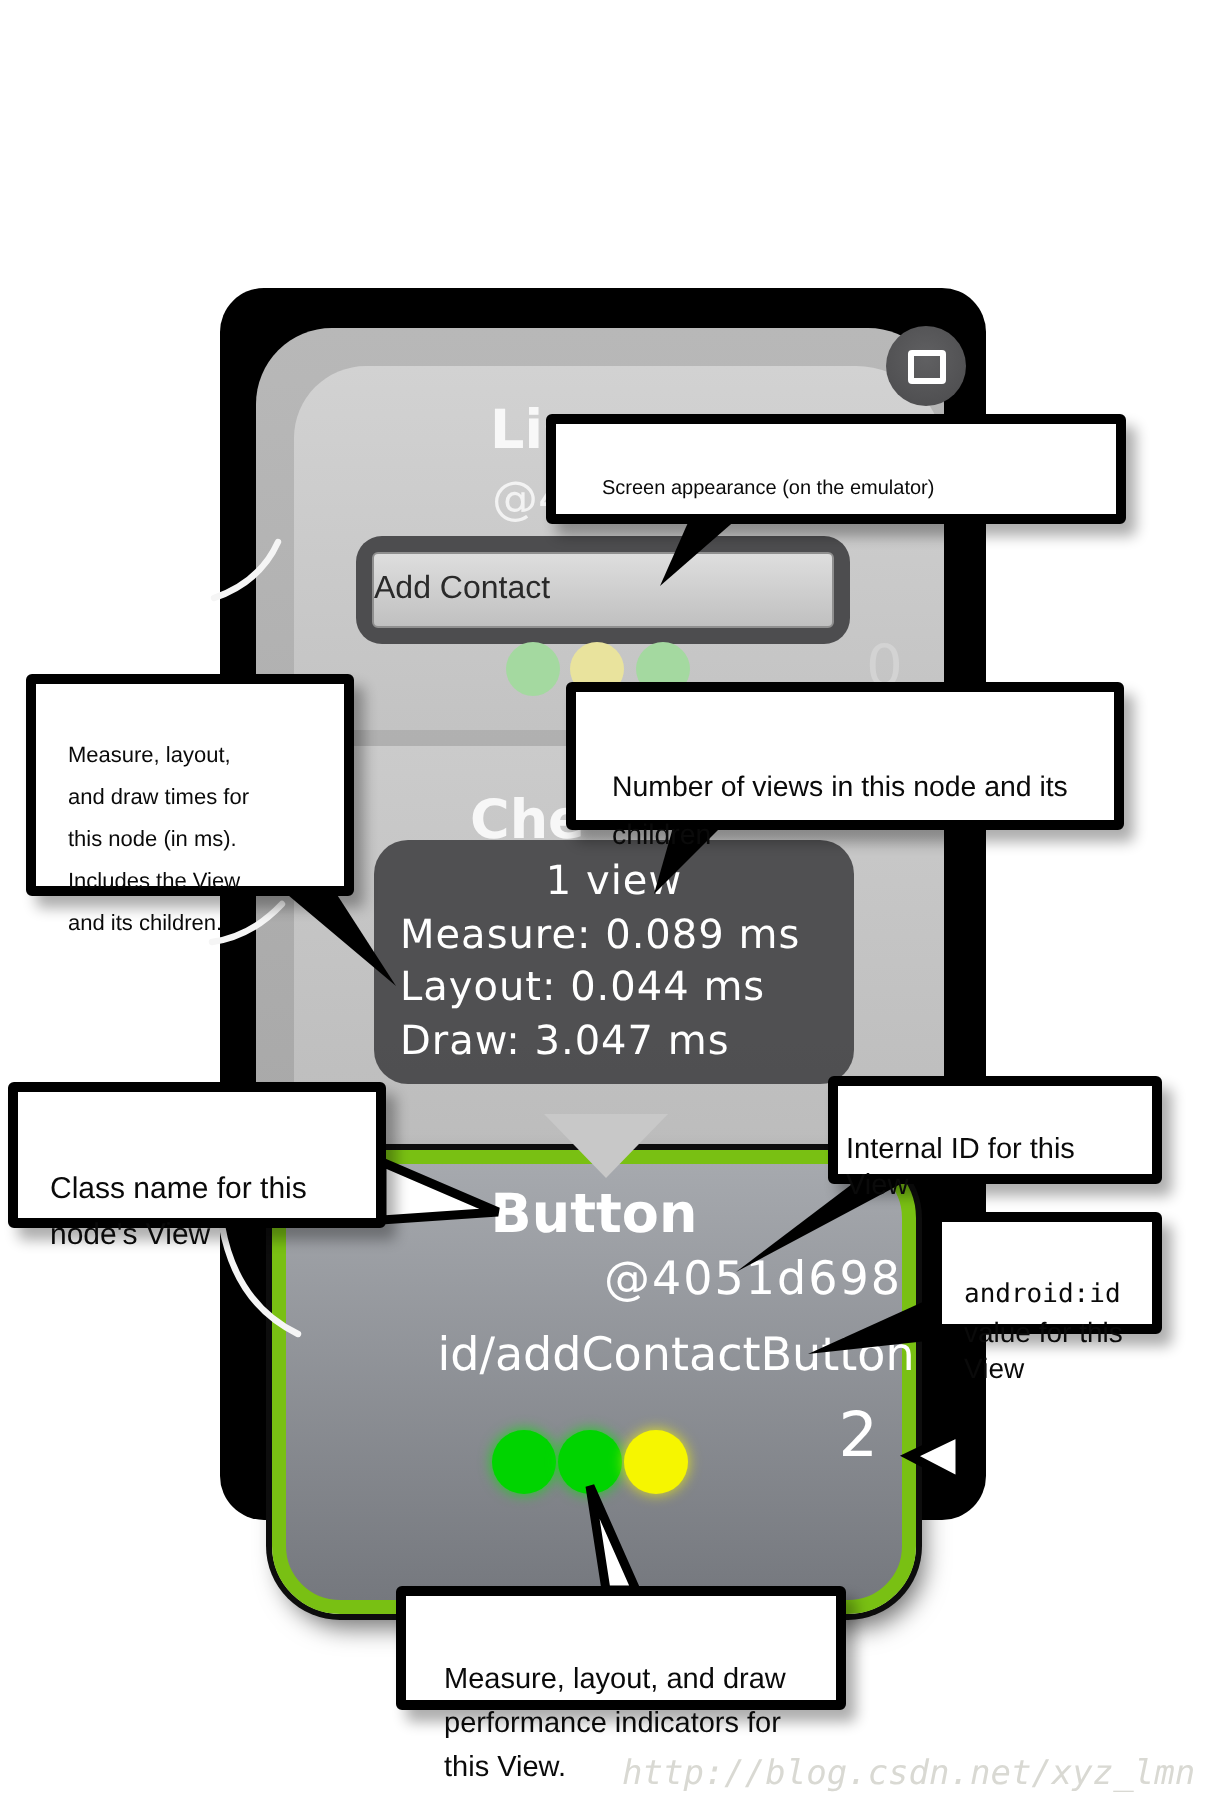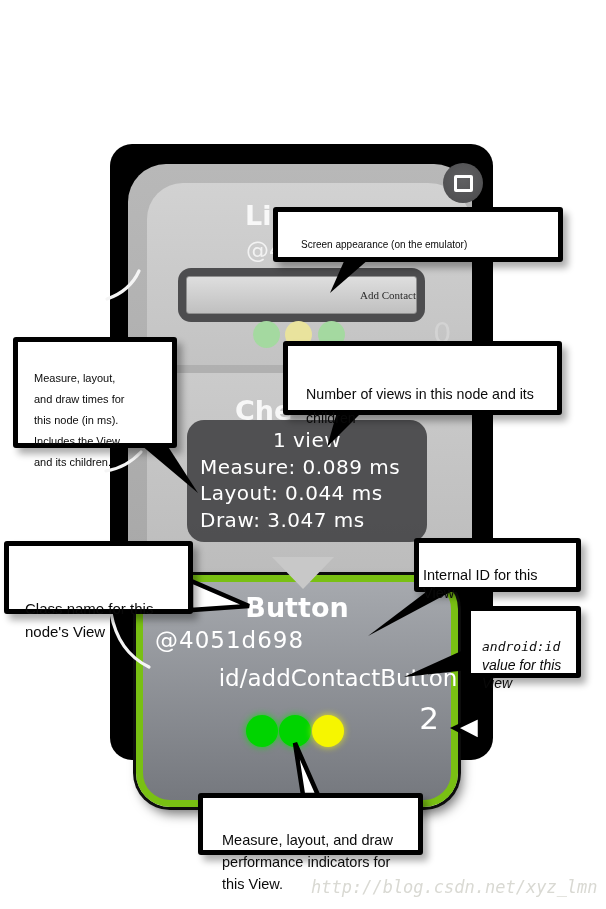--- a/index.html
+++ b/index.html
@@ -18,22 +18,22 @@
   .node-title{position:absolute;font-family:"DejaVu Sans",sans-serif;font-weight:bold;
     font-size:27px;color:rgba(255,255,255,.85);z-index:4;white-space:nowrap;}
   .node-addr{position:absolute;font-family:"DejaVu Sans",sans-serif;
     font-size:23px;color:rgba(255,255,255,.75);z-index:4;white-space:nowrap;}
 
   
   #shot-frame{position:absolute;left:178px;top:268px;width:247px;height:54px;background:#4d4d4f;
     border-radius:13px;z-index:4;}
   #shot-btn{position:absolute;left:8px;top:8px;width:229px;height:36px;border:1px solid #8f8f8f;
     background:linear-gradient(#dedede,#c0c0c0);border-radius:3px;
-    display:flex;align-items:center;justify-content:flex-end;
-    font-size:11px;color:#2a2a2a;font-family:Liberation Serif, serif;}
+    display:flex;align-items:center;justify-content:flex-start;
+    font-size:16px;color:#2a2a2a;font-family:Liberation Sans, sans-serif;}
 
   .dot{position:absolute;border-radius:50%;z-index:4;}
   .dot-faded{width:27px;height:27px;top:321px;}
   #fdot1{left:253px;background:#a4d9a0;}
   #fdot2{left:285px;background:#e9e39d;}
   #fdot3{left:318px;background:#a4d9a0;}
   #idx0{position:absolute;left:433px;top:316px;font-family:"DejaVu Sans",sans-serif;
     font-size:29px;color:#d3d3d3;z-index:4;}
 
   
@@ -48,44 +48,44 @@
     font-size:20px;letter-spacing:.5px;line-height:26.5px;padding-top:7px;box-sizing:border-box;}
   #tooltip .tl{padding-left:13px;white-space:nowrap;}
   #tooltip .tc{text-align:center;}
 
   
   #sel-node{position:absolute;left:136px;top:575px;width:322px;height:232px;box-sizing:border-box;
     border:7px solid #79c013;border-radius:34px;background:linear-gradient(#a6a9ae,#75787e);
     box-shadow:0 0 0 3px #0d0d0d,4px 7px 12px rgba(0,0,0,.55);z-index:6;text-decoration:underline;}
   #sel-node .cname{position:absolute;left:0;top:10px;width:100%;text-align:center;
     font-family:"DejaVu Sans",sans-serif;font-weight:bold;font-size:27px;color:#fff;}
-  #sel-node .caddr{position:absolute;left:12px;top:45px;width:100%;text-align:left;
+  #sel-node .caddr{position:absolute;left:0;top:45px;width:100%;text-align:right;
     font-family:"DejaVu Sans",sans-serif;font-size:23px;color:#fff;letter-spacing:1px;}
   #sel-node .cid{position:absolute;left:0;top:83px;width:100%;text-align:center;
     font-family:"DejaVu Sans",sans-serif;font-size:23px;color:#fff;margin-left:41px;}
   .dot-bright{width:32px;height:32px;top:133px;}
   #bdot1{left:103px;background:#00d400;box-shadow:0 0 7px rgba(0,230,0,.8);}
   #bdot2{left:136px;background:#00d400;box-shadow:0 0 7px rgba(0,230,0,.8);}
   #bdot3{left:169px;background:#f6f600;box-shadow:0 0 7px rgba(250,250,0,.8);}
   #idx2{position:absolute;right:12px;top:118px;font-family:"DejaVu Sans",sans-serif;
     font-size:31px;color:#fff;}
 
   
   #overlay{position:absolute;left:0;top:0;width:606px;height:909px;z-index:7;pointer-events:none;}
 
   
   .callout{position:absolute;background:#fff;border:5px solid #000;border-radius:3px;
     box-shadow:5px 6px 7px rgba(0,0,0,.32);box-sizing:border-box;color:#0a0a0a;
     white-space:pre-line;z-index:8;}
   #co-screen{left:273px;top:207px;width:290px;height:55px;font-size:10px;padding:16px 0 0 23px;}
   #co-times{left:13px;top:337px;width:164px;height:111px;font-size:11px;line-height:21px;padding:5px 0 0 16px;}
   #co-views{left:283px;top:341px;width:279px;height:74px;font-size:14.2px;line-height:24px;padding:12px 0 0 18px;}
-  #co-class{left:4px;top:541px;width:189px;height:73px;font-size:15px;line-height:23px;padding:28px 0 0 16px;}
+  #co-class{left:4px;top:541px;width:189px;height:73px;font-size:15px;line-height:23px;padding:14px 0 0 16px;}
   #co-intid{left:414px;top:538px;width:167px;height:54px;font-size:14.5px;line-height:18px;padding:5px 0 0 4px;}
-  #co-androidid{left:466px;top:606px;width:115px;height:72px;font-size:14px;line-height:18px;padding:8px 0 0 11px;font-style:italic;}
+  #co-androidid{left:466px;top:606px;width:115px;height:61px;font-size:14px;line-height:18px;padding:8px 0 0 11px;}
   #co-androidid .mono{font-family:"DejaVu Sans Mono",monospace;font-size:13px;}
   #co-zeroidx{left:478px;top:690px;width:114px;height:90px;font-size:13.5px;line-height:19.3px;padding:9px 0 0 11px;}
   #co-perf{left:198px;top:793px;width:225px;height:62px;font-size:14.5px;line-height:22px;padding:9px 0 0 19px;}
 
   #watermark{position:absolute;left:311px;top:877px;z-index:9;
     font-family:"DejaVu Sans Mono",monospace;font-size:17px;color:#d9d9d3;white-space:nowrap;font-style:italic;}
 </style>
 </head>
 <body>
 

